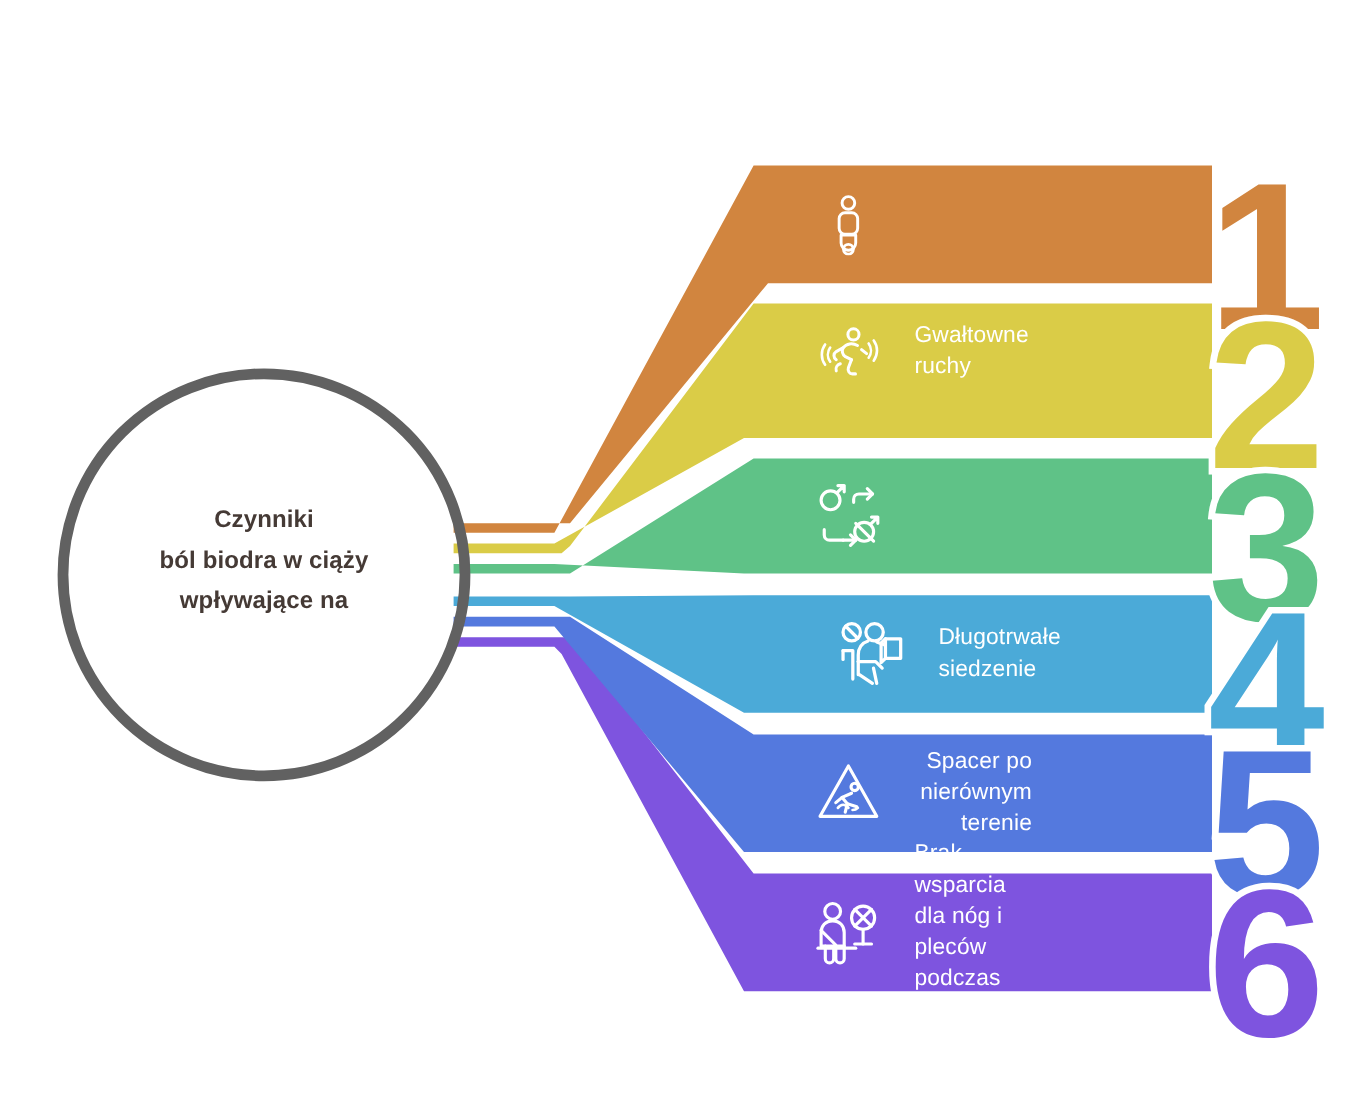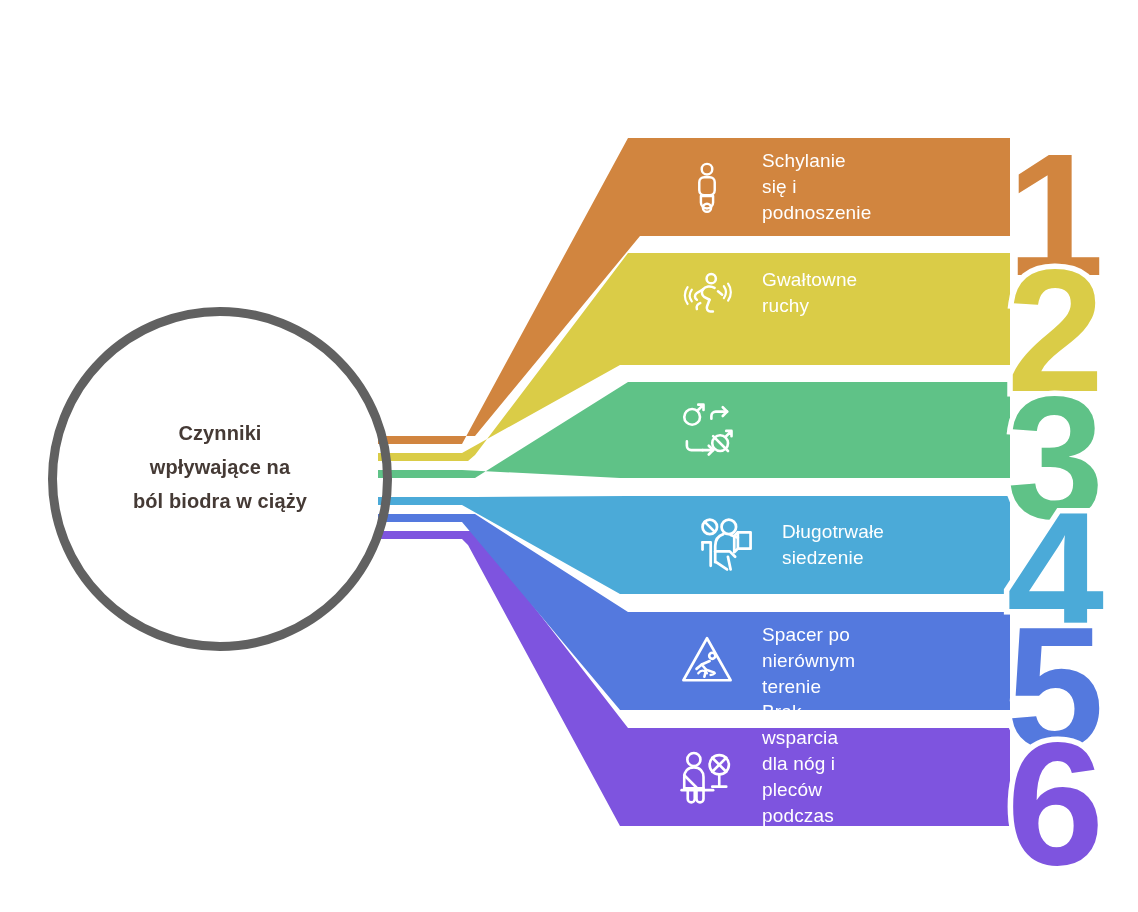--- a/index.html
+++ b/index.html
@@ -111,34 +111,33 @@
     <path d="M 378,478 L 475,478 L 628,382 L 1010,382 L 1010,478 L 620,478 L 462,470 L 378,470 Z" fill="#5FC287"></path>
 
     <path d="M 378,461 L 468,461 L 475,455 L 628,253 L 1010,253 L 1010,365 L 620,365 L 462,453 L 378,453 Z" fill="#DACC47"></path>
 
     <path d="M 378,444 L 462,444 L 628,138 L 1010,138 L 1010,236 L 640,236 L 475,436 L 378,436 Z" fill="#D1853F"></path>
   </svg>
 
   <div class="hub-circle"></div>
   <div class="hub-text">
     <div>Czynniki</div>
+    <div>ból biodra w ciąży</div>
     <div>wpływające na</div>
-    <div>ból biodra w ciąży</div>
   </div>
 
   <div class="band-row" style="left:628px; top:138px; width:382px; height:98px;">
     <div class="band-icon">
       <svg viewBox="0 0 64 64" width="52" height="52" fill="none" stroke="#ffffff" stroke-width="3" stroke-linecap="round" stroke-linejoin="round">
         <circle cx="32" cy="10" r="6.5"></circle>
         <rect x="22.5" y="20" width="19" height="22" rx="6"></rect>
         <path d="M24.5 43 h15 v8 a7.5 7.5 0 0 1 -15 0 Z"></path>
         <circle cx="32" cy="57.5" r="5"></circle>
       </svg>
     </div>
-    <div class="band-label">Schylanie się i podnoszenie</div>
   </div>
   <div class="band-number" style="left:940px; top:127px;">1</div>
   <div class="band-number-fill" style="left:940px; top:127px; color:#D1853F;">1</div>
 
   <div class="band-row" style="left:628px; top:253px; width:382px; height:79px;">
     <div class="band-icon">
       <svg viewBox="0 0 64 64" width="54" height="54" fill="none" stroke="#ffffff" stroke-width="3" stroke-linecap="round" stroke-linejoin="round">
         <circle cx="37" cy="15" r="5.5"></circle>
         <path d="M41 26 c-5 -3 -11 -2 -14 2 c-2 3 -1 7 2 9 l6 3"></path>
         <path d="M27 28 l-7 4 c-3 2 -3 6 0 8"></path>
@@ -191,21 +190,21 @@
         <path d="M33 45 l3 14"></path>
         <path d="M5 29 h9 v26"></path>
         <path d="M5 29 v8"></path>
       </svg>
     </div>
     <div class="band-label">Długotrwałe siedzenie</div>
   </div>
   <div class="band-number" style="left:940px; top:485px;">4</div>
   <div class="band-number-fill" style="left:940px; top:485px; color:#4BAAD8;">4</div>
 
-  <div class="band-row" style="left:628px; top:612px; width:382px; height:98px;">
+  <div class="band-row" style="left:628px; top:612px; width:382px; height:98px;text-align:right;">
     <div class="band-icon">
       <svg viewBox="0 0 64 64" width="56" height="56" fill="none" stroke="#ffffff" stroke-width="3" stroke-linecap="round" stroke-linejoin="round">
         <path d="M32 6 L59 54 H5 Z"></path>
         <circle cx="38" cy="26" r="3.5"></circle>
         <path d="M35 32 l-9 4 l5 6 l-2 8"></path>
         <path d="M31 42 l9 3"></path>
         <path d="M26 36 l-6 5"></path>
         <path d="M36 48 c3 0 5 -2 5 -2" stroke-width="2.6"></path>
         <path d="M22 46 c3 -4 7 -4 10 0" stroke-width="2.6"></path>
       </svg>

